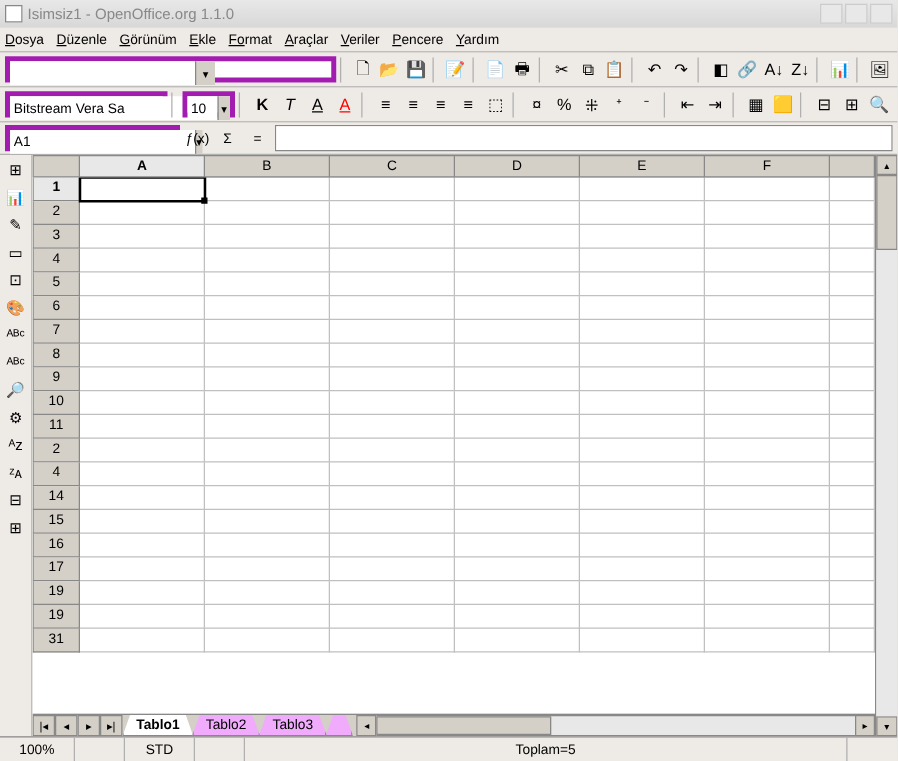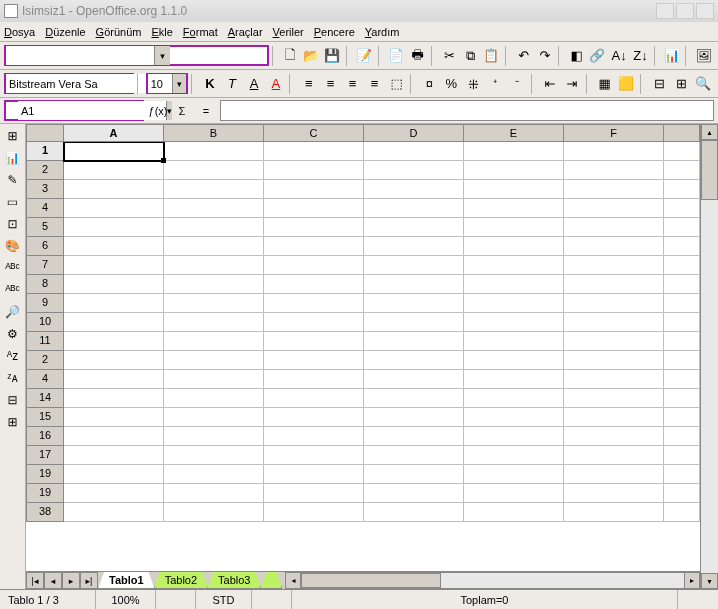--- a/index.html
+++ b/index.html
@@ -8,30 +8,30 @@
 .titlebar .doc-icon { width: 14px; height: 14px; margin-right: 4px; background: #fff; border: 1px solid #888; }
 .titlebar .title-text { color: #888; font-size: 12px; }
 .titlebar .spacer { flex: 1; }
 .titlebar .win-btn { width: 18px; height: 16px; margin-left: 2px; border: 1px solid #ccc; background: #e8e8e8; }
 
 .menubar { background: #eeeae6; height: 20px; display: flex; align-items: center; padding: 0 4px; gap: 10px; border-bottom: 1px solid #b0b0b0; }
 .menubar .menu-item { }
 .menubar .menu-item u { text-decoration: underline; }
 
 .toolbar { background: #eeeae6; height: 28px; display: flex; align-items: center; padding: 2px 4px; gap: 1px; border-bottom: 1px solid #b0b0b0; }
-.tool-combo { height: 21px; background: #fff; border: 2px solid #a21caf; display: flex; align-items: center; }
+.tool-combo { height: 21px; background: #fff; border: 4px solid #a21caf; display: flex; align-items: flex-start; }
 .tool-combo input { border: none; outline: none; height: 19px; font-size: 11px; padding: 0 3px; }
 .tool-combo .drop-btn { width: 16px; height: 19px; background: #d4d0c8; border-left: 1px solid #888; display:flex;align-items:center;justify-content:center; }
 .tool-combo .drop-btn::after { content:"▾"; font-size:9px; }
 
 .tbtn { width: 22px; height: 22px; display:flex; align-items:center; justify-content:center; border: 1px solid transparent; font-size: 13px; }
 .tsep { width: 6px; height: 20px; border-left: 1px solid #b0b0b0; margin: 0 2px; }
 
 .formulabar { background: #eeeae6; height: 26px; display:flex; align-items:center; padding: 2px 4px; gap: 4px; border-bottom: 1px solid #b0b0b0; }
-.formulabar .cellname { width: 140px; padding-left: 12px; }
+.formulabar .cellname { width: 140px; }
 .formulabar .fx-btn { width:20px; height:20px; display:flex;align-items:center;justify-content:center; }
 .formulabar .formula-input { flex:1; height: 21px; background:#fff; border:1px solid #888; }
 .formulabar .formula-input input { width:100%; height:100%; border:none; outline:none; padding:0 3px; }
 
 .work-area { flex: 1; display: flex; overflow: hidden; }
 .side-toolbar { width: 26px; background:#eeeae6; border-right: 1px solid #b0b0b0; display:flex; flex-direction:column; align-items:center; padding-top:2px; gap:2px; }
 .side-toolbar .sbtn { width:22px; height:20px; display:flex;align-items:center;justify-content:center; font-size:12px; }
 
 .grid-container { flex:1; display:flex; flex-direction:column; overflow:hidden; background:#fff; }
 .col-headers { height:18px; display:flex; background:#d4d0c8; }
@@ -48,21 +48,21 @@
 
 .vscroll { width:18px; background:#d4d0c8; border-left:1px solid #888; display:flex; flex-direction:column; }
 .vscroll .btn { height:16px; border:1px solid #888; background:#d4d0c8; display:flex;align-items:center;justify-content:center;font-size:8px; }
 .vscroll .track { flex:1; background:#e8e8e8; position:relative; }
 .vscroll .thumb { position:absolute; top:0; left:0; right:0; height:60px; background:#d4d0c8; border:1px solid #888; }
 
 .tab-bar { height:18px; background:#d4d0c8; display:flex; align-items:stretch; border-top:1px solid #888; }
 .tab-nav { display:flex; }
 .tab-nav .nbtn { width:18px; border:1px solid #888; display:flex;align-items:center;justify-content:center; font-size:9px; background:#d4d0c8; }
 .sheet-tabs { display:flex; align-items:flex-end; }
-.sheet-tab { padding:0 8px; height:17px; background:#bef264; border:1px solid #888; border-top:none; line-height:16px; font-size:11px; margin-right:-1px; clip-path: polygon(6px 0, calc(100% - 6px) 0, 100% 100%, 0 100%); padding-left:10px; padding-right:10px; }
+.sheet-tab { padding:0 8px; height:17px; background:#f0abfc; border:1px solid #888; border-top:none; line-height:16px; font-size:11px; margin-right:-1px; clip-path: polygon(6px 0, calc(100% - 6px) 0, 100% 100%, 0 100%); padding-left:10px; padding-right:10px; }
 .sheet-tab.active { background:#fff; font-weight:bold; }
 .hscroll { flex:1; display:flex; margin-left:4px; }
 .hscroll .btn { width:16px; border:1px solid #888; background:#d4d0c8; display:flex;align-items:center;justify-content:center;font-size:8px; }
 .hscroll .track { flex:1; background:#e8e8e8; border-top:1px solid #888; border-bottom:1px solid #888; position:relative; }
 .hscroll .thumb { position:absolute; left:0; top:0; bottom:0; width:140px; background:#d4d0c8; border:1px solid #888; }
 
 .statusbar { height:20px; background:#eeeae6; border-top:1px solid #888; display:flex; align-items:center; font-size:11px; }
 .statusbar .sc { border-right:1px solid #b0b0b0; height:100%; display:flex; align-items:center; padding:0 8px; }
 </style>
 </head>
@@ -387,21 +387,21 @@
           <div class="row-head">19</div>
           <div class="cell"></div>
           <div class="cell"></div>
           <div class="cell"></div>
           <div class="cell"></div>
           <div class="cell"></div>
           <div class="cell"></div>
           <div class="cell" style="flex: 1 1 0%; width: auto;"></div>
         </div>
         <div class="row">
-          <div class="row-head">38</div>
+          <div class="row-head">31</div>
           <div class="cell"></div>
           <div class="cell"></div>
           <div class="cell"></div>
           <div class="cell"></div>
           <div class="cell"></div>
           <div class="cell"></div>
           <div class="cell" style="flex: 1 1 0%; width: auto;"></div>
         </div>
       </div>
     <div class="tab-bar">
@@ -430,20 +430,19 @@
   <div class="vscroll">
     <div class="btn">▴</div>
     <div class="track">
         <div class="thumb"></div>
       </div>
     <div class="btn">▾</div>
   </div>
 </div>
 
 <div class="statusbar">
-  <div class="sc" style="width:96px">Tablo 1 / 3</div>
   <div class="sc" style="width:60px;justify-content:center">100%</div>
   <div class="sc" style="width:40px"></div>
   <div class="sc" style="width:56px;justify-content:center">STD</div>
   <div class="sc" style="width:40px"></div>
-  <div class="sc" style="flex:1;justify-content:center">Toplam=0</div>
+  <div class="sc" style="flex:1;justify-content:center">Toplam=5</div>
   <div class="sc" style="width:40px;border-right:none"></div>
 </div>
 
 </body></html>

